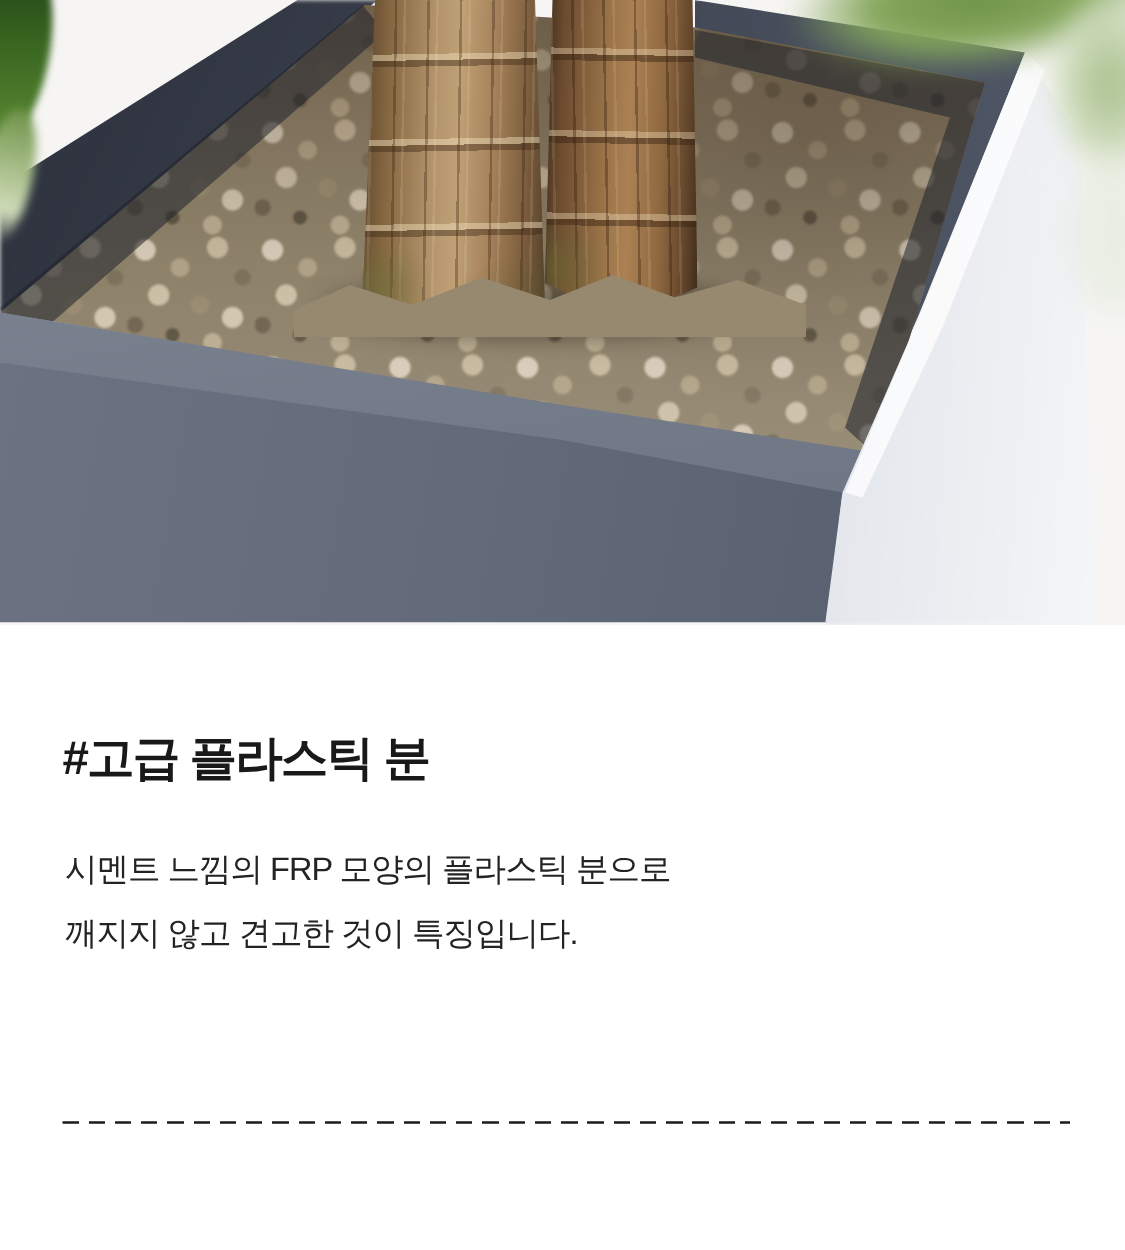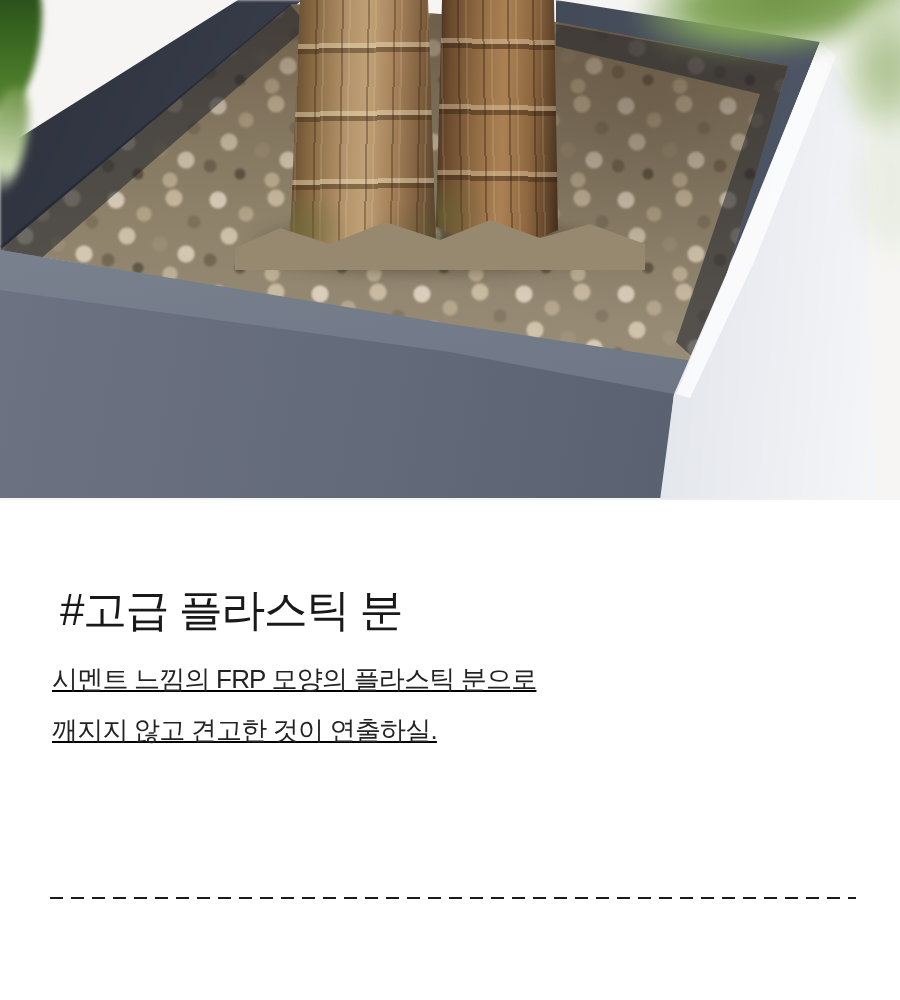--- a/index.html
+++ b/index.html
@@ -152,25 +152,25 @@
     filter:blur(10px);opacity:.85;
   }
   #leaf-tr-3{
     left:856px;top:120px;width:70px;height:130px;
     background:#dfe7d6;filter:blur(12px);opacity:.5;
   }
 
   
   .content{position:absolute;left:0;top:500px;width:900px;height:500px;}
   .heading{
-    position:absolute;left:60px;top:88px;margin:0;
-    font-size:44px;line-height:1;font-weight:400;letter-spacing:-1.5px;
+    position:absolute;left:50px;top:88px;margin:0;
+    font-size:38px;line-height:1;font-weight:700;letter-spacing:-1.5px;
     color:#191919;white-space:nowrap;
   }
-  .body-text{position:absolute;left:52px;top:154px;width:800px;text-decoration:underline;}
+  .body-text{position:absolute;left:52px;top:170px;width:800px;}
   .body-text p{
     margin:0;font-size:26px;line-height:51px;font-weight:400;
     letter-spacing:-0.8px;color:var(--text);white-space:nowrap;
   }
   .divider{
     position:absolute;left:50px;top:397px;width:806px;height:2px;
     background:repeating-linear-gradient(90deg,var(--divider) 0 13px,rgba(0,0,0,0) 13px 21px);
   }
 </style>
 </head>
@@ -198,18 +198,18 @@
     <div class="leaf" id="leaf-tl-2"></div>
     <div class="leaf" id="leaf-tr-1"></div>
     <div class="leaf" id="leaf-tr-2"></div>
     <div class="leaf" id="leaf-tr-3"></div>
   </figure>
 
   <section class="content">
     <h1 class="heading">#고급 플라스틱 분</h1>
     <div class="body-text">
       <p>시멘트 느낌의 FRP 모양의 플라스틱 분으로</p>
-      <p>깨지지 않고 견고한 것이 연출하실.</p>
+      <p>깨지지 않고 견고한 것이 특징입니다.</p>
     </div>
     <div class="divider"></div>
   </section>
 
 </div>
 
 </body></html>

